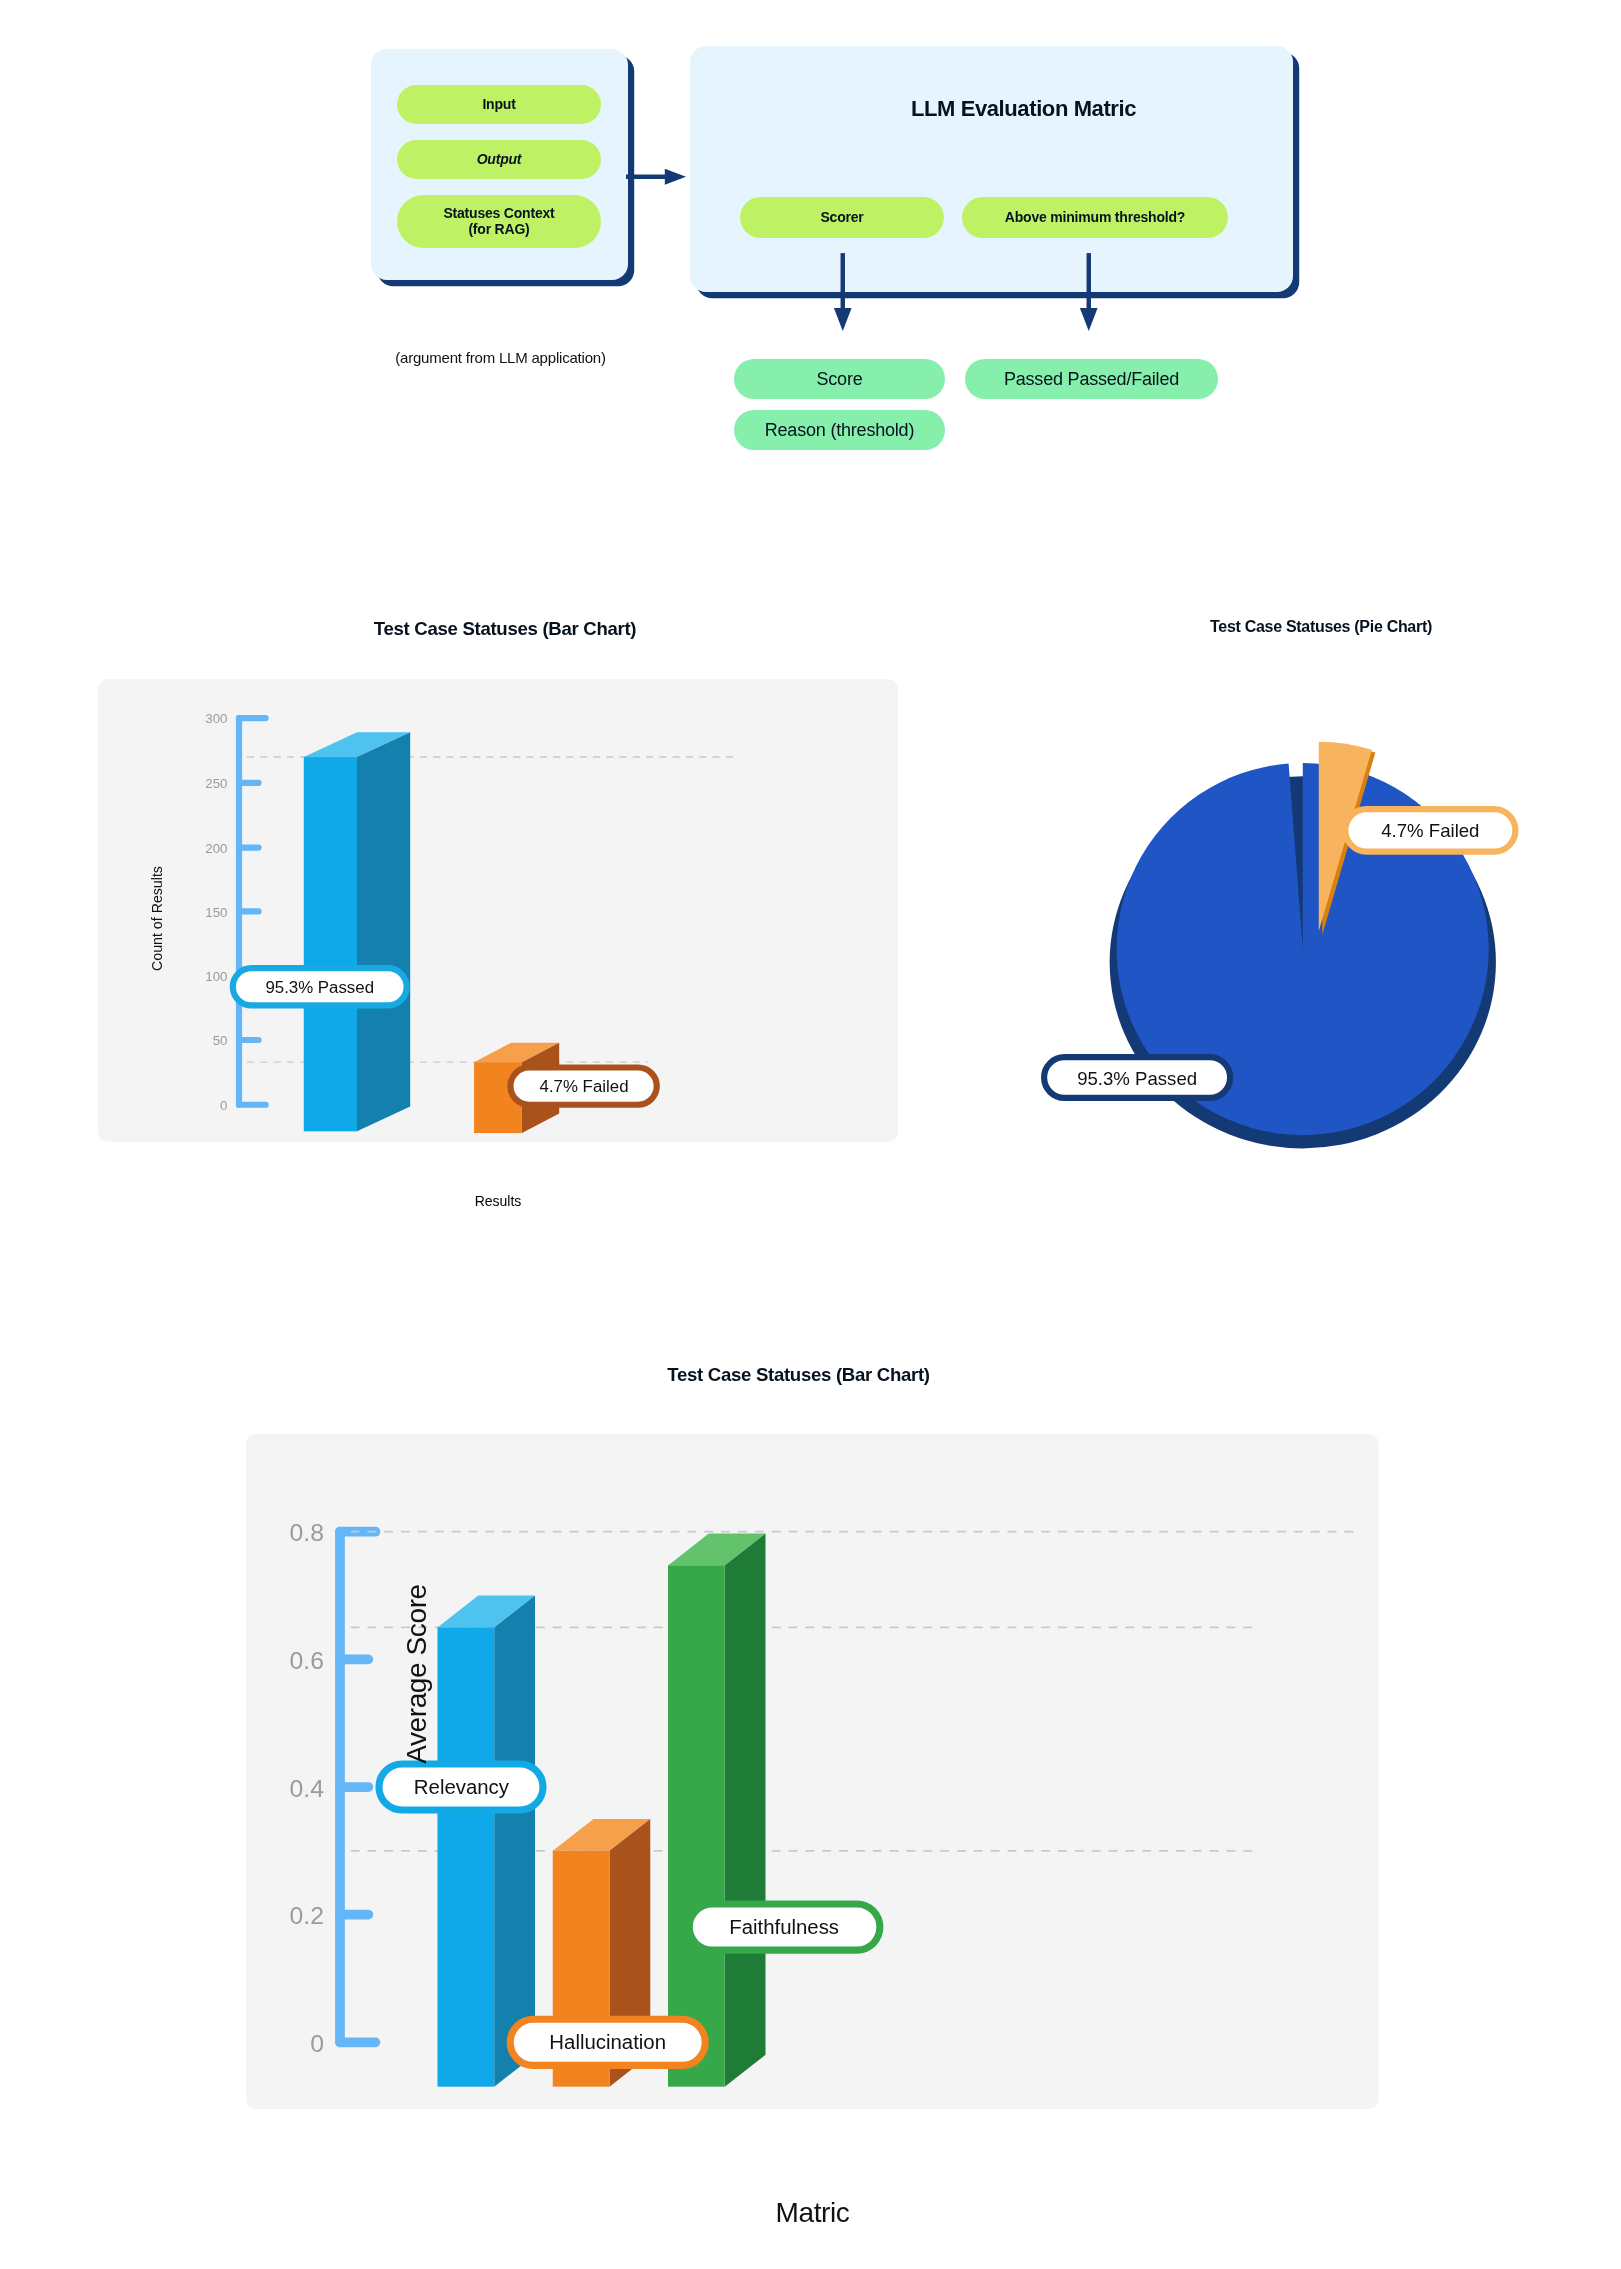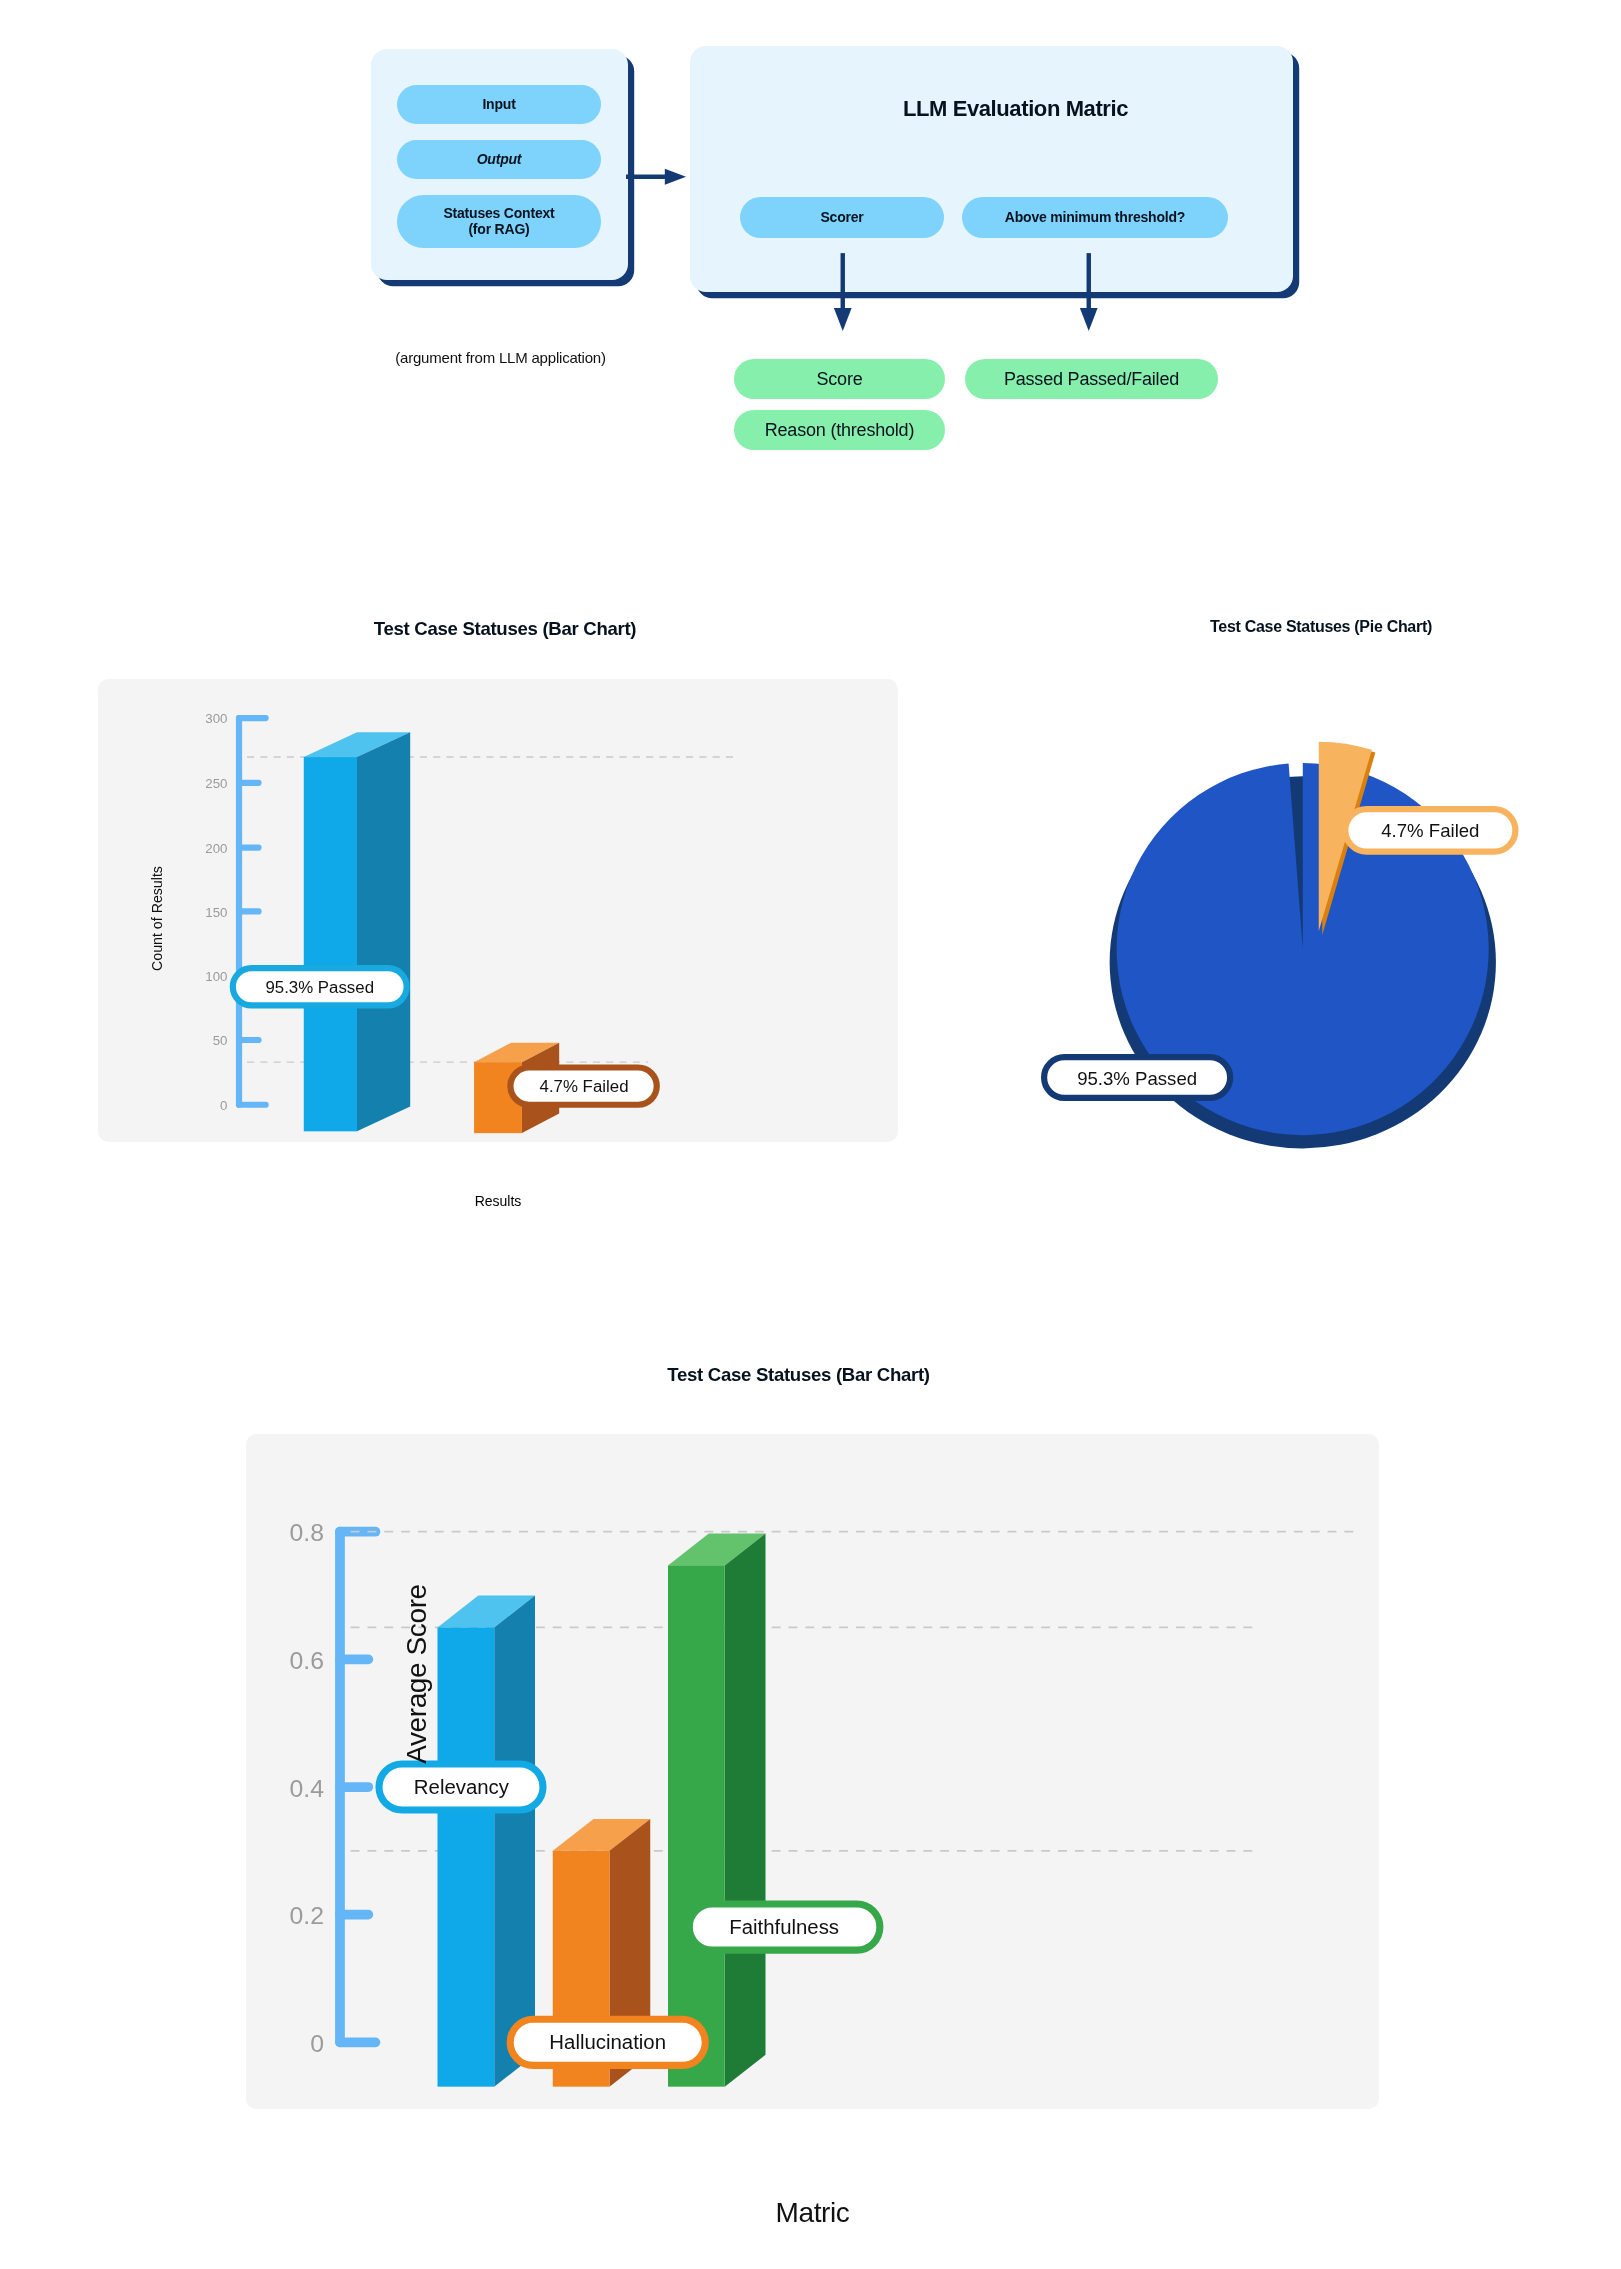--- a/index.html
+++ b/index.html
@@ -6,31 +6,31 @@
   body{width:1622px;height:2270px;position:relative;font-family:"Liberation Sans",sans-serif;overflow:hidden;}
 
   
   #diagram{position:absolute;left:0;top:0;width:1622px;height:497px;}
 
   .card{position:absolute;background:#E6F4FD;border-radius:16px;
         box-shadow:6.2px 6.2px 0 0 #143A75;}
   #left-card{left:371px;top:49px;width:257px;height:231px;}
   #right-card{left:690px;top:46px;width:603px;height:246px;}
 
-  .pill{position:absolute;background:#7dd3fc;border-radius:35px;
+  .pill{position:absolute;background:#bef264;border-radius:35px;
         display:flex;align-items:center;justify-content:center;text-align:center;
         font-weight:bold;color:#07121f;letter-spacing:-0.2px;}
   .pill.lbl{font-size:14px;line-height:1.12;}
 
   #pill-input{left:397px;top:85px;width:204px;height:39px;}
   #pill-output{left:397px;top:140px;width:204px;height:39px;font-style:italic;}
   #pill-rag{left:397px;top:195px;width:204px;height:53px;}
 
   #matric-title{position:absolute;left:690px;top:96px;width:651px;text-align:center;
-                font-size:22px;font-weight:bold;color:#07121f;letter-spacing:-0.4px;}
+                font-size:22px;font-weight:bold;color:#07121f;letter-spacing:-0.4px;padding-left:8px;}
 
   #pill-scorer{left:740px;top:197px;width:204px;height:41px;}
   #pill-threshold{left:962px;top:197px;width:266px;height:41px;}
 
   .opill{position:absolute;background:#86efac;border-radius:35px;
          display:flex;align-items:center;justify-content:center;text-align:center;
          font-weight:normal;color:#07121f;font-size:18px;letter-spacing:-0.2px;}
   #pill-score{left:734px;top:359px;width:211px;height:40px;}
   #pill-reason{left:734px;top:410px;width:211px;height:40px;}
   #pill-passfail{left:965px;top:359px;width:253px;height:40px;}

